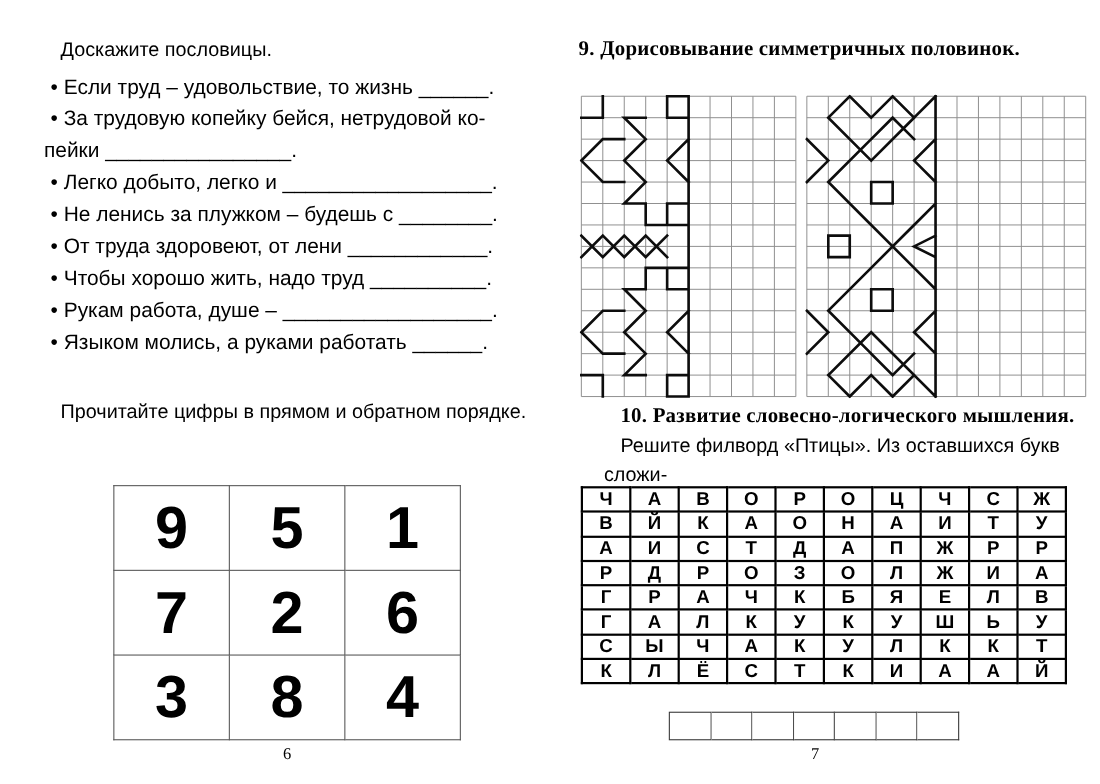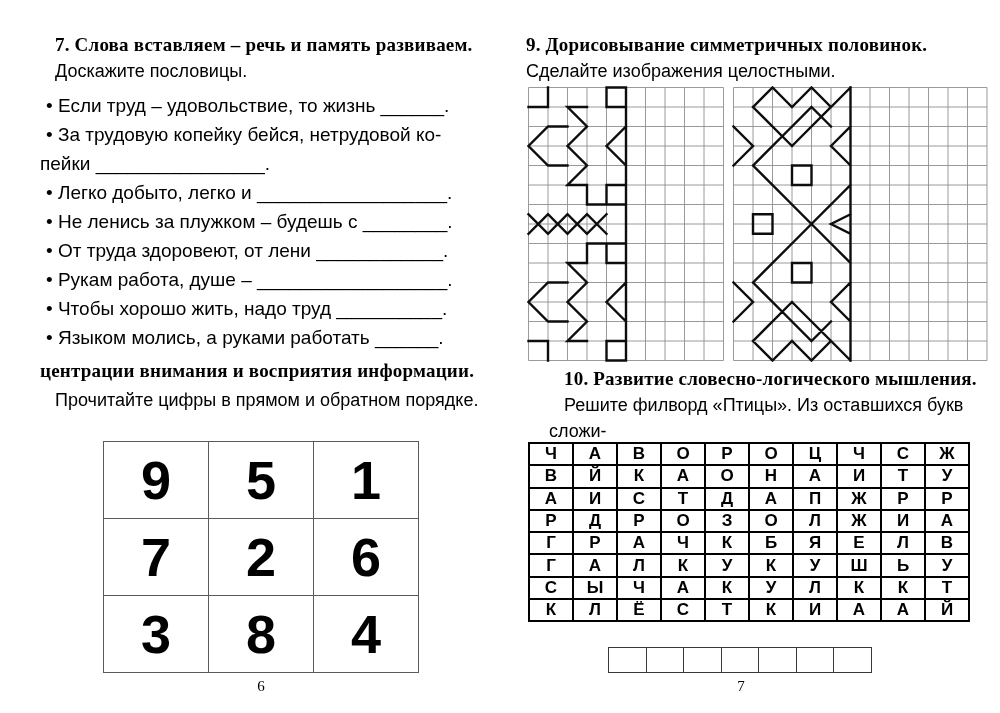--- a/index.html
+++ b/index.html
@@ -36,37 +36,35 @@
   .ans-strip{display:flex;}
   .ans-cell{width:36.5px;height:24px;border:1.5px solid #3a3a3a;border-left:none;background:#fff;}
   .ans-cell:first-child{border-left:1.5px solid #3a3a3a;}
   .pagenum{font-family:"Liberation Serif",serif;font-size:15px;text-align:center;}
   svg{display:block;}
 </style>
 </head>
 <body>
 
 <div class="abs" style="left:40px;top:32px;width:442px;">
-  <div class="hdr ind">7. Слова вставляем – речь и память развиваем.</div>
   <div class="sub ind">Доскажите пословицы.</div>
   <div class="blines">
     <div class="bline bul">• Если труд – удовольствие, то жизнь ______.</div>
     <div class="bline bul">• За трудовую копейку бейся, нетрудовой ко-</div>
     <div class="bline">пейки ________________.</div>
     <div class="bline bul">• Легко добыто, легко и __________________.</div>
     <div class="bline bul">• Не ленись за плужком – будешь с ________.</div>
     <div class="bline bul">• От труда здоровеют, от лени ____________.</div>
+    <div class="bline bul">• Чтобы хорошо жить, надо труд __________.</div>
     <div class="bline bul">• Рукам работа, душе – __________________.</div>
-    <div class="bline bul">• Чтобы хорошо жить, надо труд __________.</div>
     <div class="bline bul">• Языком молись, а руками работать ______.</div>
   </div>
 </div>
 
 <div class="abs" style="left:40px;top:358px;width:442px;">
-  <div class="hdr">центрации внимания и восприятия информации.</div>
   <div class="sub ind" style="margin-top:3px;">Прочитайте цифры в прямом и обратном порядке.</div>
 </div>
 
 <table class="schulte abs" style="left:103px;top:441px;">
     <tbody>
       <tr>
         <td>9</td>
         <td>5</td>
         <td>1</td>
       </tr>
@@ -80,21 +78,20 @@
         <td>8</td>
         <td>4</td>
       </tr>
     </tbody>
   </table>
 
 <div class="pagenum abs" style="left:40px;top:678px;width:442px;">6</div>
 
 <div class="abs" style="left:511px;top:32px;width:460px;">
   <div class="hdr ind">9. Дорисовывание симметричных половинок.</div>
-  <div class="sub ind">Сделайте изображения целостными.</div>
 </div>
 
 <svg class="abs" style="left:527px;top:86px;" width="198" height="276" viewBox="0 0 198 276">
     <path d="M1.5 1.5V274.5M21 1.5V274.5M40.5 1.5V274.5M60 1.5V274.5M79.5 1.5V274.5M99 1.5V274.5M118.5 1.5V274.5M138 1.5V274.5M157.5 1.5V274.5M177 1.5V274.5M196.5 1.5V274.5M1.5 1.5H196.5M1.5 21H196.5M1.5 40.5H196.5M1.5 60H196.5M1.5 79.5H196.5M1.5 99H196.5M1.5 118.5H196.5M1.5 138H196.5M1.5 157.5H196.5M1.5 177H196.5M1.5 196.5H196.5M1.5 216H196.5M1.5 235.5H196.5M1.5 255H196.5M1.5 274.5H196.5" stroke="#8f8f8f" stroke-width="0.9" fill="none"></path>
     <path d="M1.5 21L21 21L21 1.5M60 21L40.5 21L60 40.5L40.5 60L60 79.5L40.5 99L60 99M40.5 40.5L21 40.5L1.5 60L21 79.5L40.5 79.5M99 40.5L79.5 60L99 79.5M60 99L60 118.5L79.5 118.5M1.5 147.75L21 128.25L40.5 147.75L60 128.25L79.5 147.75M1.5 128.25L21 147.75L40.5 128.25L60 147.75L79.5 128.25M60 177L60 157.5L79.5 157.5M60 177L40.5 177L60 196.5L40.5 216L60 235.5L40.5 255L60 255M40.5 196.5L21 196.5L1.5 216L21 235.5L40.5 235.5M99 196.5L79.5 216L99 235.5M1.5 255L21 255L21 274.5M79.5 1.5h19.5v19.5h-19.5ZM79.5 99h19.5v19.5h-19.5ZM79.5 157.5h19.5v19.5h-19.5ZM79.5 255h19.5v19.5h-19.5ZM99 1.5V274.5" stroke="#0d0d0d" stroke-width="2.4" fill="none" stroke-linecap="square" stroke-linejoin="miter"></path>
   </svg>
 <svg class="abs" style="left:732px;top:86px;" width="256.5" height="276" viewBox="0 0 256.5 276">
     <path d="M1.5 1.5V274.5M21 1.5V274.5M40.5 1.5V274.5M60 1.5V274.5M79.5 1.5V274.5M99 1.5V274.5M118.5 1.5V274.5M138 1.5V274.5M157.5 1.5V274.5M177 1.5V274.5M196.5 1.5V274.5M216 1.5V274.5M235.5 1.5V274.5M255 1.5V274.5M1.5 1.5H255M1.5 21H255M1.5 40.5H255M1.5 60H255M1.5 79.5H255M1.5 99H255M1.5 118.5H255M1.5 138H255M1.5 157.5H255M1.5 177H255M1.5 196.5H255M1.5 216H255M1.5 235.5H255M1.5 255H255M1.5 274.5H255" stroke="#8f8f8f" stroke-width="0.9" fill="none"></path>
     <path d="M21 21L40.5 1.5L60 21L79.5 1.5L99 21L118.5 1.5M60 40.5L79.5 21L99 40.5M21 21L60 60M99 21L60 60M1.5 40.5L21 60L1.5 79.5M21 79.5L60 40.5M21 79.5L60 118.5M118.5 40.5L99 60L118.5 79.5M118.5 99L99 118.5M60 118.5L99 157.5M99 118.5L60 157.5M118.5 128.25L99 138L118.5 147.75L118.5 128.25M118.5 177L99 157.5M21 196.5L60 157.5M21 196.5L60 235.5M1.5 196.5L21 216L1.5 235.5M118.5 196.5L99 216L118.5 235.5M60 235.5L79.5 255L99 235.5M21 255L60 216M99 255L60 216M21 255L40.5 274.5L60 255L79.5 274.5L99 255L118.5 274.5M60 79.5h19.5v19.5h-19.5ZM21 128.25h19.5v19.5h-19.5ZM60 177h19.5v19.5h-19.5ZM118.5 1.5V274.5" stroke="#0d0d0d" stroke-width="2.4" fill="none" stroke-linecap="square" stroke-linejoin="miter"></path>
   </svg>

